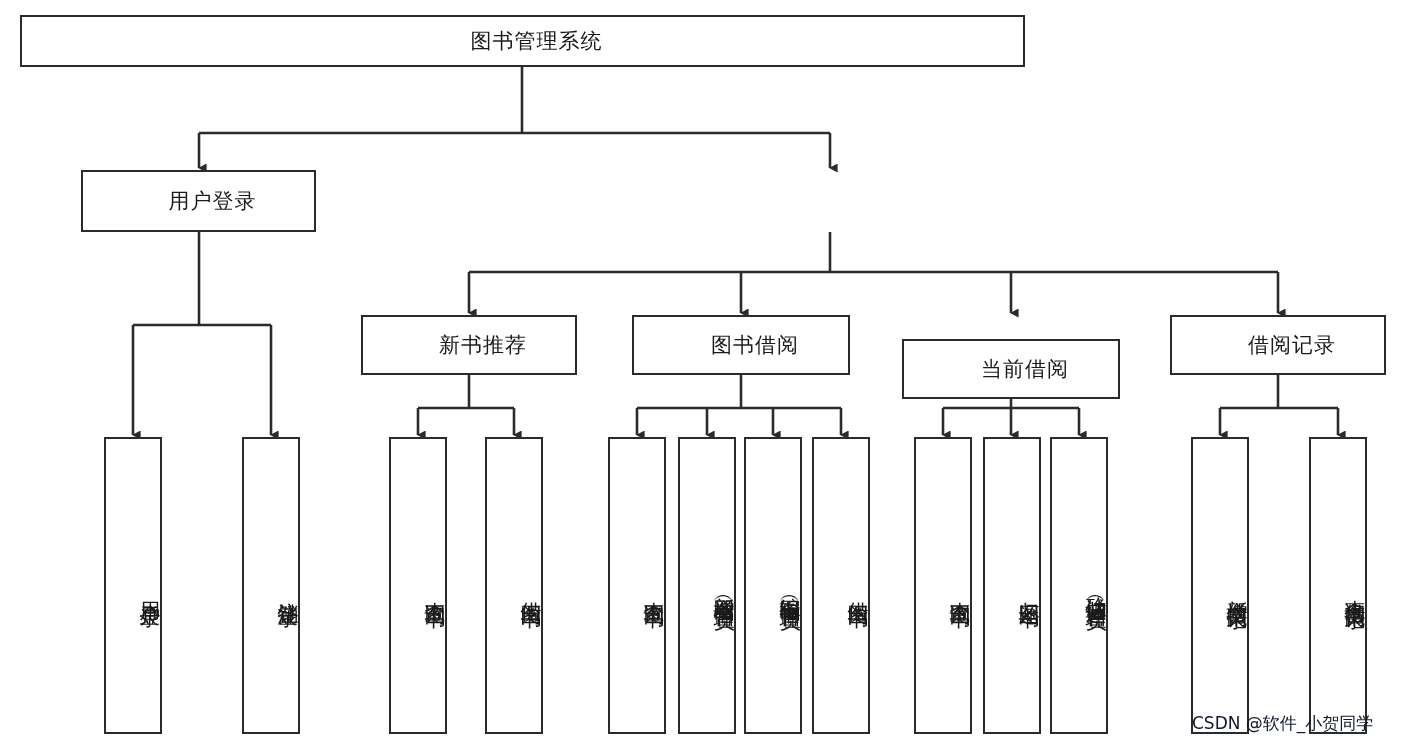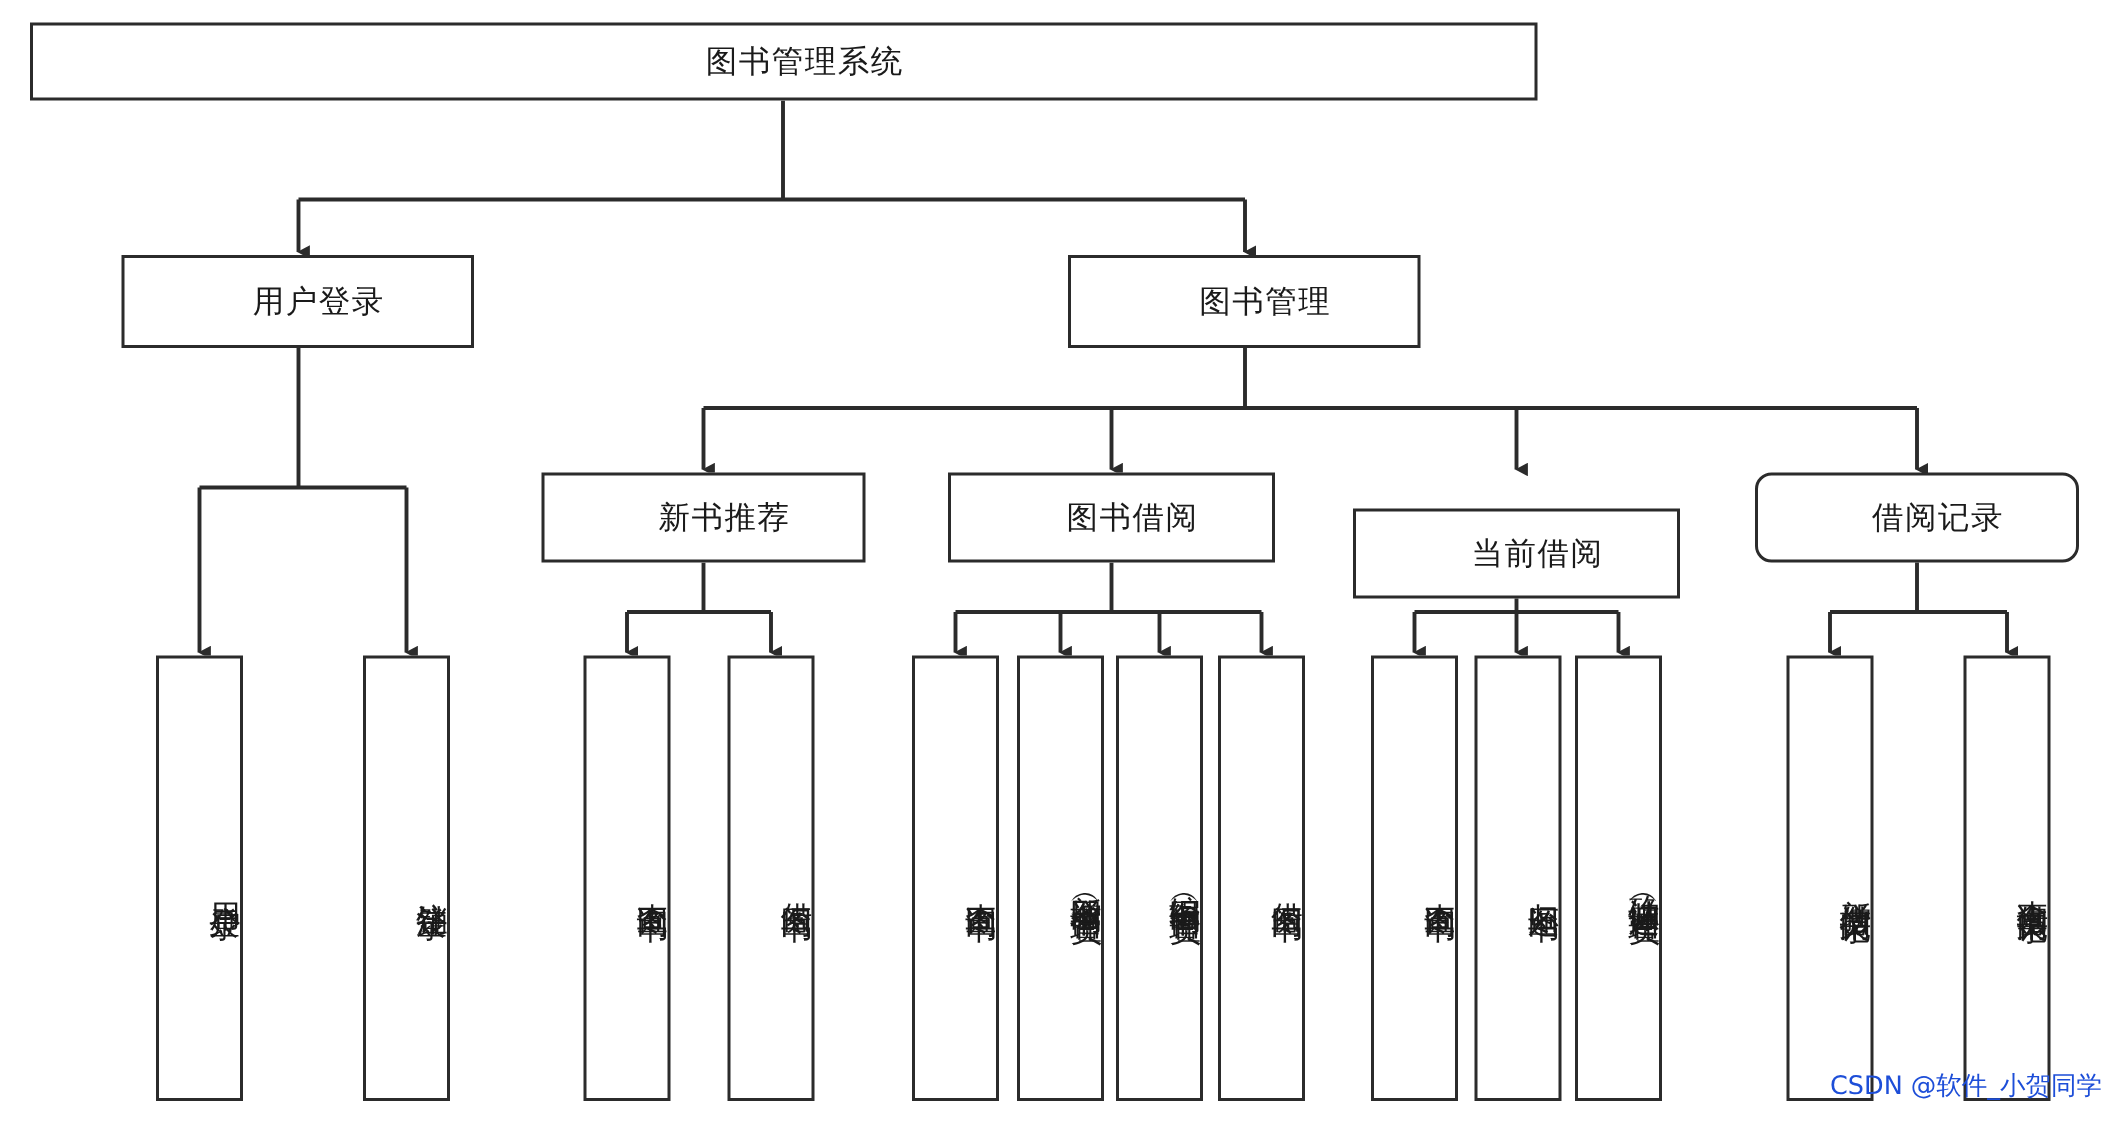--- a/index.html
+++ b/index.html
@@ -54,25 +54,24 @@
     width: 1405px;
     height: 747px;
     z-index: 1;
     pointer-events: none;
   }
   .watermark {
     position: absolute;
     left: 1192px;
     top: 712px;
     font-size: 17px;
-    color: #1d4ed8;
+    color: #0f172a;
     white-space: nowrap;
     z-index: 6;
     font-family: "DejaVu Sans", "Liberation Sans", sans-serif;
-    margin-left: 28px;
   }
 </style>
 </head>
 <body>
 
 <div id="canvas">
 
   <svg class="edges" viewBox="0 0 1405 747">
     <defs>
       <marker id="arrowhead" markerWidth="9" markerHeight="9" refX="4.5" refY="7.6" orient="auto" markerUnits="userSpaceOnUse">
@@ -123,34 +122,31 @@
     </g>
   </svg>
 
   <div class="node horiz" style="left:20px; top:15px; width:1005px; height:52px;">
     <span class="node-label">图书管理系统</span>
   </div>
 
   <div class="node horiz" style="left:81px; top:170px; width:235px; height:62px;">
     <span class="node-label">用户登录</span>
   </div>
-  <div class="node horiz" style="left:712px; top:170px; width:235px; height:62px;">
-    <span class="node-label">图书管理</span>
-  </div>
 
   <div class="node horiz" style="left:632px; top:315px; width:218px; height:60px;">
     <span class="node-label">图书借阅</span>
   </div>
   <div class="node horiz" style="left:361px; top:315px; width:216px; height:60px;">
     <span class="node-label">新书推荐</span>
   </div>
   <div class="node horiz" style="left:902px; top:315px; width:218px; height:60px;margin-top:24px;">
     <span class="node-label">当前借阅</span>
   </div>
-  <div class="node horiz" style="left:1170px; top:315px; width:216px; height:60px;border-radius:11px;">
+  <div class="node horiz" style="left:1170px; top:315px; width:216px; height:60px;">
     <span class="node-label">借阅记录</span>
   </div>
 
   <div class="node vert" style="left:104px; top:437px; width:58px; height:297px;">
     <span class="node-label">用户登录</span>
   </div>
   <div class="node vert" style="left:242px; top:437px; width:58px; height:297px;">
     <span class="node-label">注销登录</span>
   </div>
 

